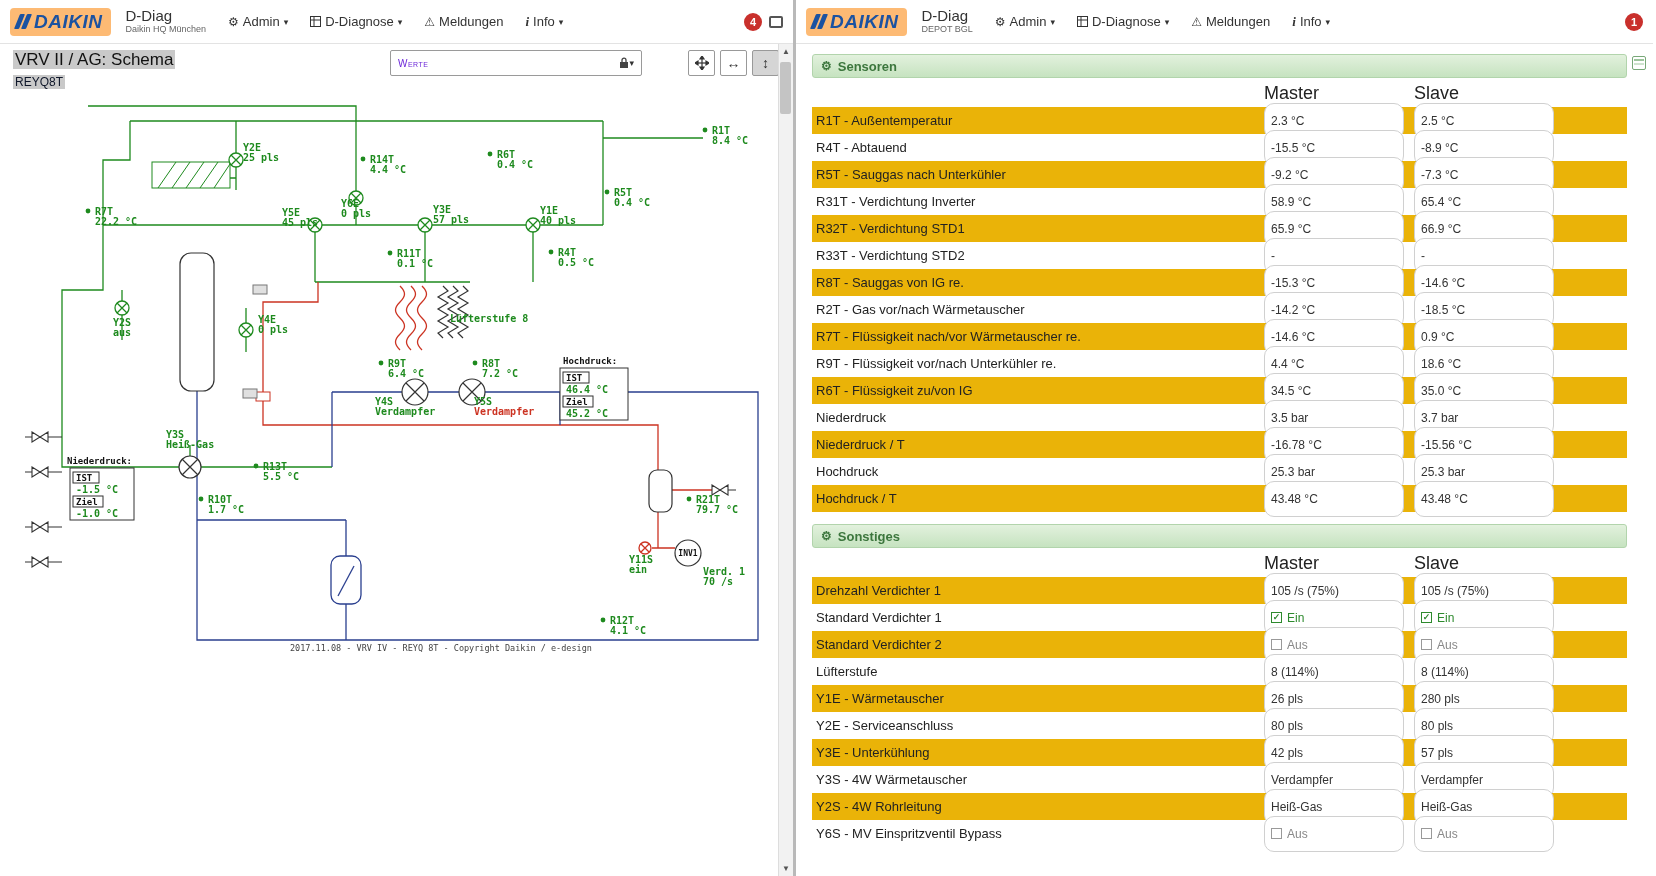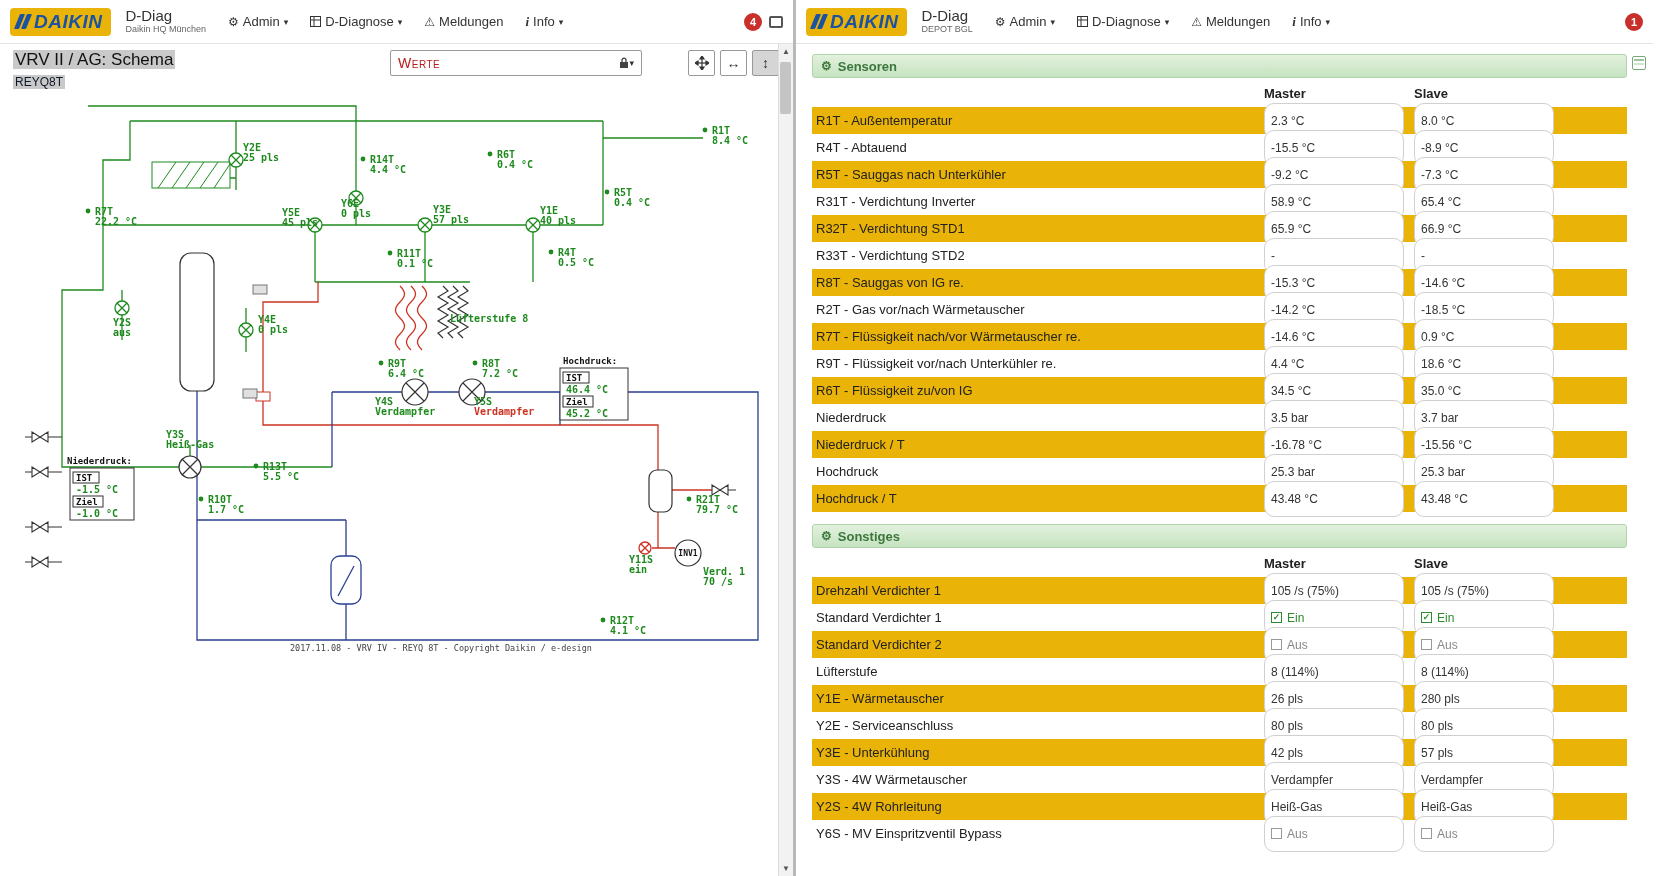--- a/index.html
+++ b/index.html
@@ -3,41 +3,41 @@
 <meta charset="utf-8">
 <style>
   *{box-sizing:border-box;margin:0;padding:0}
   html,body{width:1656px;height:876px;overflow:hidden;background:#fff;font-family:"Liberation Sans",sans-serif}
   .app{display:flex;width:1656px;height:876px}
   .panel{position:relative;height:876px;background:#fff}
   .panel.left{width:796px;border-right:3px solid #b9b9b9}
   .panel.right{width:857px}
   
   .hdr{height:44px;display:flex;align-items:center;padding:0 10px;border-bottom:1px solid #e3e3e3;gap:14px}
-  .logo{display:flex;align-items:center;background:#eab308;border-radius:4px;padding:3px 9px 3px 7px;cursor:pointer}
+  .logo{display:flex;align-items:center;background:#fdba74;border-radius:4px;padding:3px 9px 3px 7px;cursor:pointer}
   .stripe{width:5px;height:15px;background:#1b52a1;transform:skewX(-22deg);border-radius:1px;margin-right:2px}
   .logo-text{font-size:19px;font-weight:bold;font-style:italic;color:#1b52a1;letter-spacing:.5px;margin-left:3px}
   .titleblk{line-height:1.1}
   .app-title{font-size:15px;color:#333}
   .site{font-size:9px;color:#666}
   .nav{display:flex;gap:22px;margin-left:8px}
   .nav-item{display:flex;align-items:center;gap:4px;font-size:13px;color:#333;cursor:pointer;white-space:nowrap}
   .nicon{font-size:12px;color:#333}
   .nicon.serif-i{font-family:"Liberation Serif",serif;font-weight:bold;font-style:italic;font-size:13px}
   .caret{font-size:9px;color:#333}
   .hdr-right{margin-left:auto;display:flex;align-items:center;gap:7px}
   .badge{background:#c9302c;color:#fff;border-radius:50%;min-width:18px;height:18px;font-size:11px;font-weight:bold;display:flex;align-items:center;justify-content:center;cursor:pointer}
   .winicon{width:14px;height:12px;border:2px solid #555;border-radius:2px;cursor:pointer}
   
   .lcontent{position:relative;height:832px;overflow:hidden}
   .page-title{position:absolute;left:13px;top:6px;font-size:17px;color:#111}
   .hl{background:#c9c9c9;padding:0 2px}
   .model{position:absolute;left:13px;top:31px;font-size:12px;color:#0f172a;font-weight:normal}
   .select{position:absolute;left:390px;top:6px;width:252px;height:26px;border:1px solid #9a9a9a;border-radius:2px;background:#fff;display:flex;align-items:center;padding:0 7px;cursor:pointer}
-  .select .sel-text{font-variant:small-caps;font-size:14px;color:#b91c1c;letter-spacing:.5px}
+  .select .sel-text{font-variant:small-caps;font-size:10px;color:#6d28d9;letter-spacing:.5px}
   .select .spacer{flex:1}
   .toolbtns{position:absolute;left:688px;top:6px;display:flex;gap:5px}
   .tbtn{width:27px;height:26px;border:1px solid #999;background:#fff;display:flex;align-items:center;justify-content:center;font-size:14px;color:#333;cursor:pointer;border-radius:2px}
   .tbtn.active{background:#d5d5d5}
   .scrollbar{position:absolute;right:0;top:0;bottom:0;width:15px;background:#f2f2f2;border-left:1px solid #ddd;display:flex;flex-direction:column;align-items:center;justify-content:space-between;padding:3px 0;font-size:8px;color:#555;z-index:5}
   .sb-arrow{cursor:pointer}
   .sb-thumb{position:absolute;top:18px;right:2px;width:11px;height:52px;background:#c4c4c4;border-radius:2px;cursor:pointer}
   .diagram{position:absolute;left:0;top:52px}
   
   .dlbl{font-family:"DejaVu Sans Mono",monospace;font-size:10px;font-weight:bold;fill:#1e8a1e}
@@ -59,21 +59,21 @@
   .tbl-icon::before{content:"";display:block;margin:2px 1px 0 1px;height:2px;background:#9cc49c}
   .tbl-icon::after{content:"";display:block;margin:2px 1px 0 1px;height:2px;background:#cfe4cf}
   .section{margin-bottom:12px}
   .sec-hdr{height:24px;display:flex;align-items:center;gap:6px;padding:0 8px;background:linear-gradient(#e2f1dd,#c6e3c0);border:1px solid #b2d4ac;border-radius:3px;color:#3c763d;font-size:13px;font-weight:bold}
   .gear{font-size:12px;color:#3c763d}
   .rows{padding-top:2px}
   .trow{display:flex;align-items:center;height:27px}
   .trow.striped{background:#eab308}
   .tlabel{width:452px;padding-left:4px;font-size:13px;color:#222}
   .tval{width:150px}
-  .th{font-weight:bold;font-size:13px;color:#222}
+  .th{font-weight:normal;font-size:18px;color:#222}
   .vbox{display:flex;align-items:center;gap:5px;width:140px;height:21px;border:1px solid #d0d0d0;border-radius:10px;padding:17px 6px;font-size:12px;color:#333;background:#fff}
   .cb{width:11px;height:11px;border:1px solid #999;background:#fff;display:inline-flex;align-items:center;justify-content:center;font-size:9px;line-height:1;cursor:pointer}
   .cb.on{border-color:#2d8a2d;color:#2d8a2d;font-weight:bold}
   .cbt{font-size:12px}
   .cbt.on{color:#2d8a2d}
   .cbt.off{color:#888}
 </style>
 </head>
 <body>
 
@@ -416,21 +416,21 @@
               <div class="tlabel"></div>
               <div class="tval th">Master</div>
               <div class="tval th">Slave</div>
             </div>
             <div class="trow striped">
               <div class="tlabel">R1T - Außentemperatur</div>
               <div class="tval">
                 <div class="vbox">2.3 °C</div>
               </div>
               <div class="tval">
-                <div class="vbox">8.0 °C</div>
+                <div class="vbox">2.5 °C</div>
               </div>
             </div>
             <div class="trow">
               <div class="tlabel">R4T - Abtauend</div>
               <div class="tval">
                 <div class="vbox">-15.5 °C</div>
               </div>
               <div class="tval">
                 <div class="vbox">-8.9 °C</div>
               </div>

